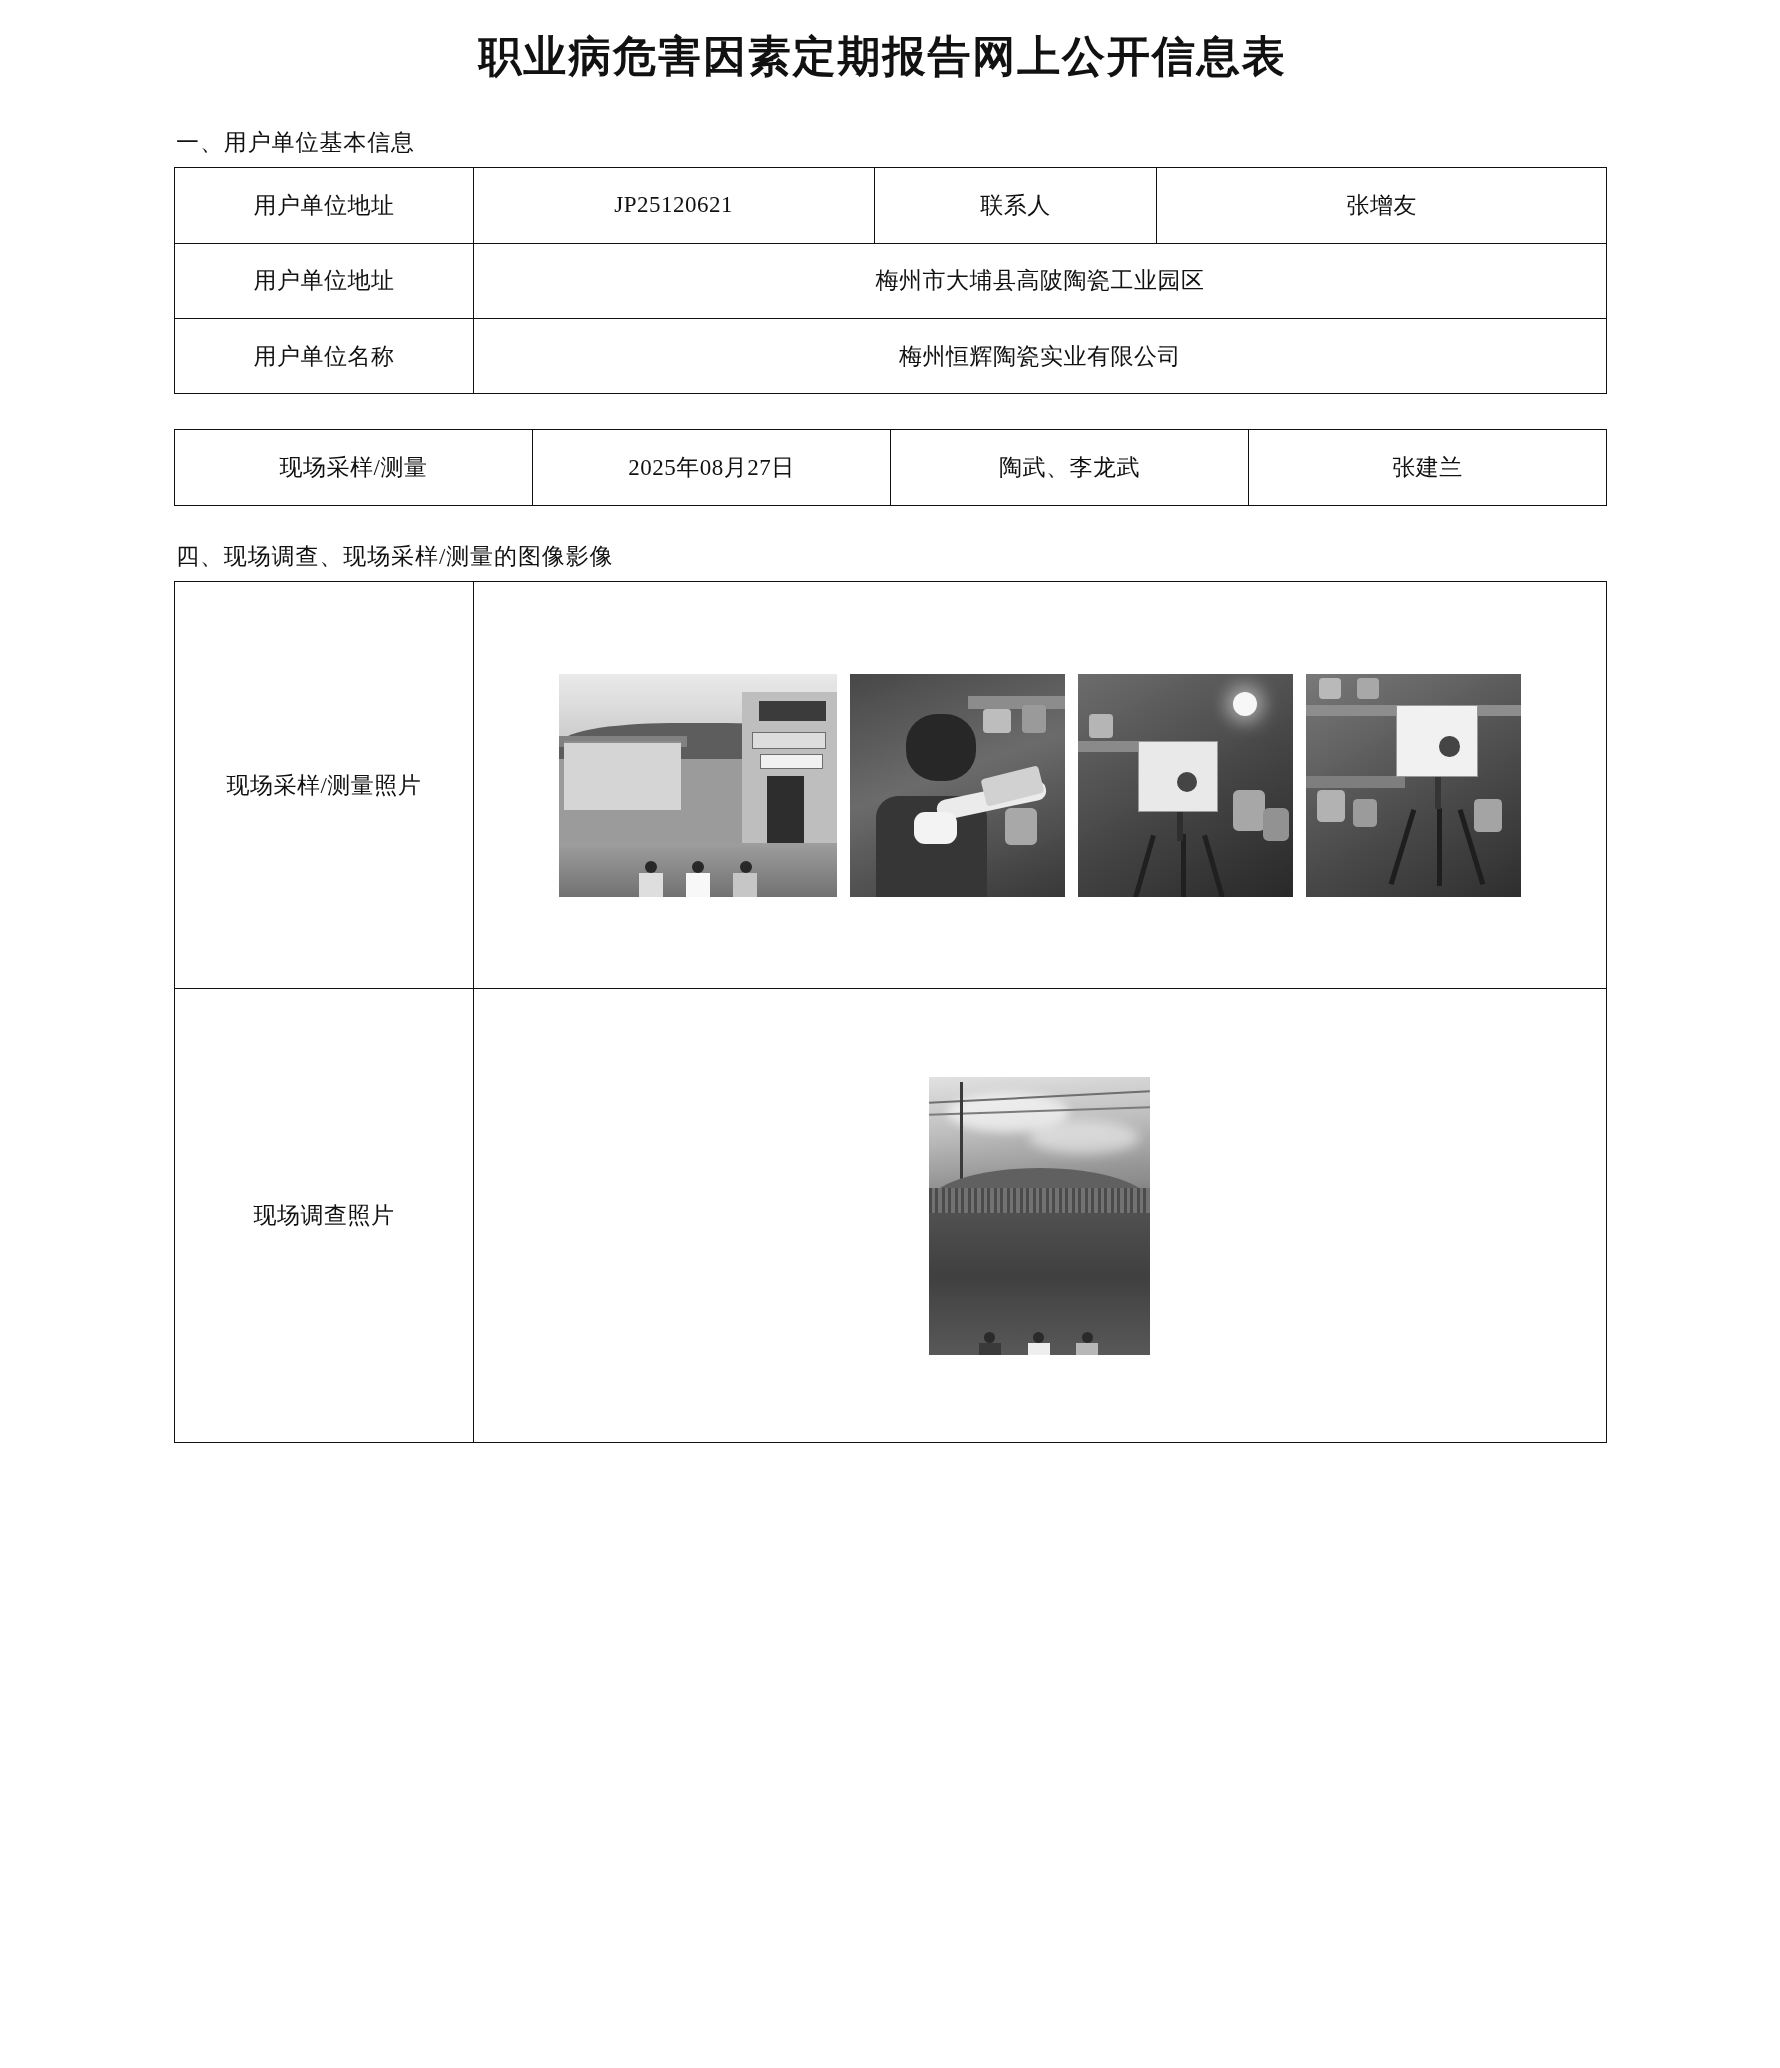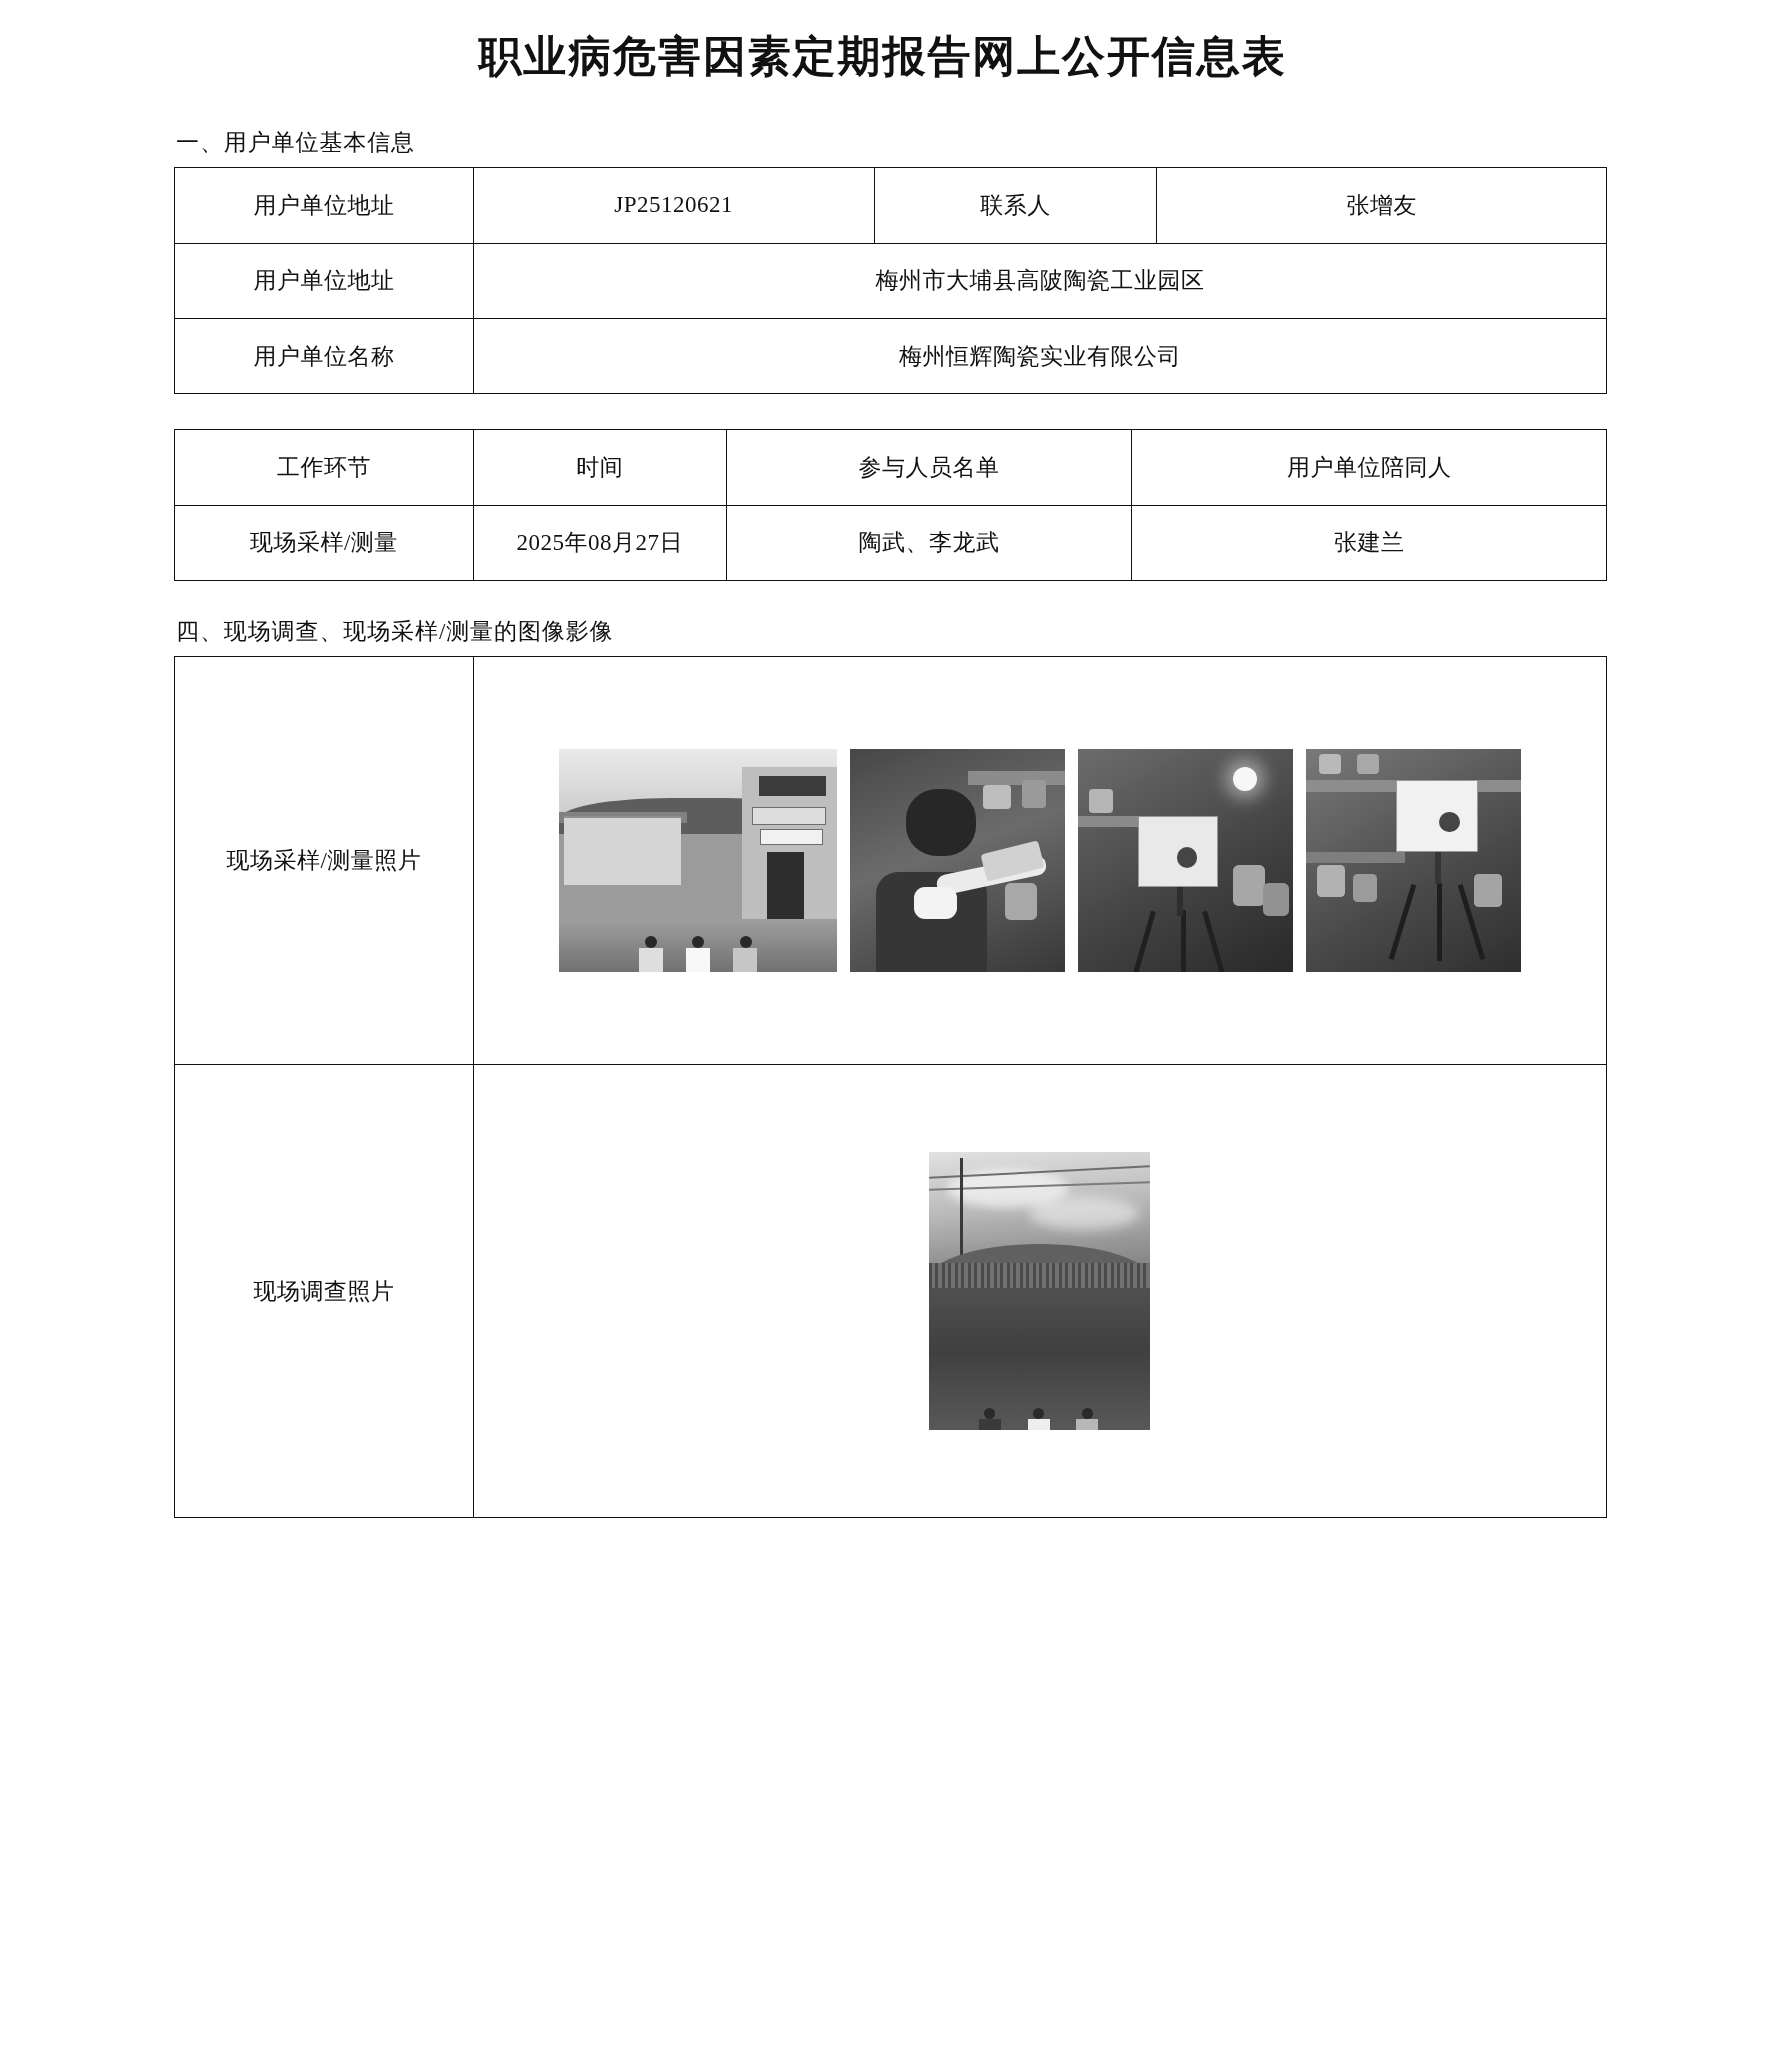--- a/index.html
+++ b/index.html
@@ -199,26 +199,20 @@
     </table>
   </div>
 
   <div class="section-block">
   </div>
 
   <div class="section-block">
     <table class="doc-table t3">
       <tbody>
         <tr>
-          <td class="hdr lbl">工作环节</td>
-          <td class="hdr" style="width:237px">时间</td>
-          <td class="hdr" style="width:390px">参与人员名单</td>
-          <td class="hdr">用户单位陪同人</td>
-        </tr>
-        <tr>
           <td>现场采样/测量</td>
           <td>2025年08月27日</td>
           <td>陶武、李龙武</td>
           <td>张建兰</td>
         </tr>
       </tbody>
     </table>
   </div>
 
   <div class="section-block">

